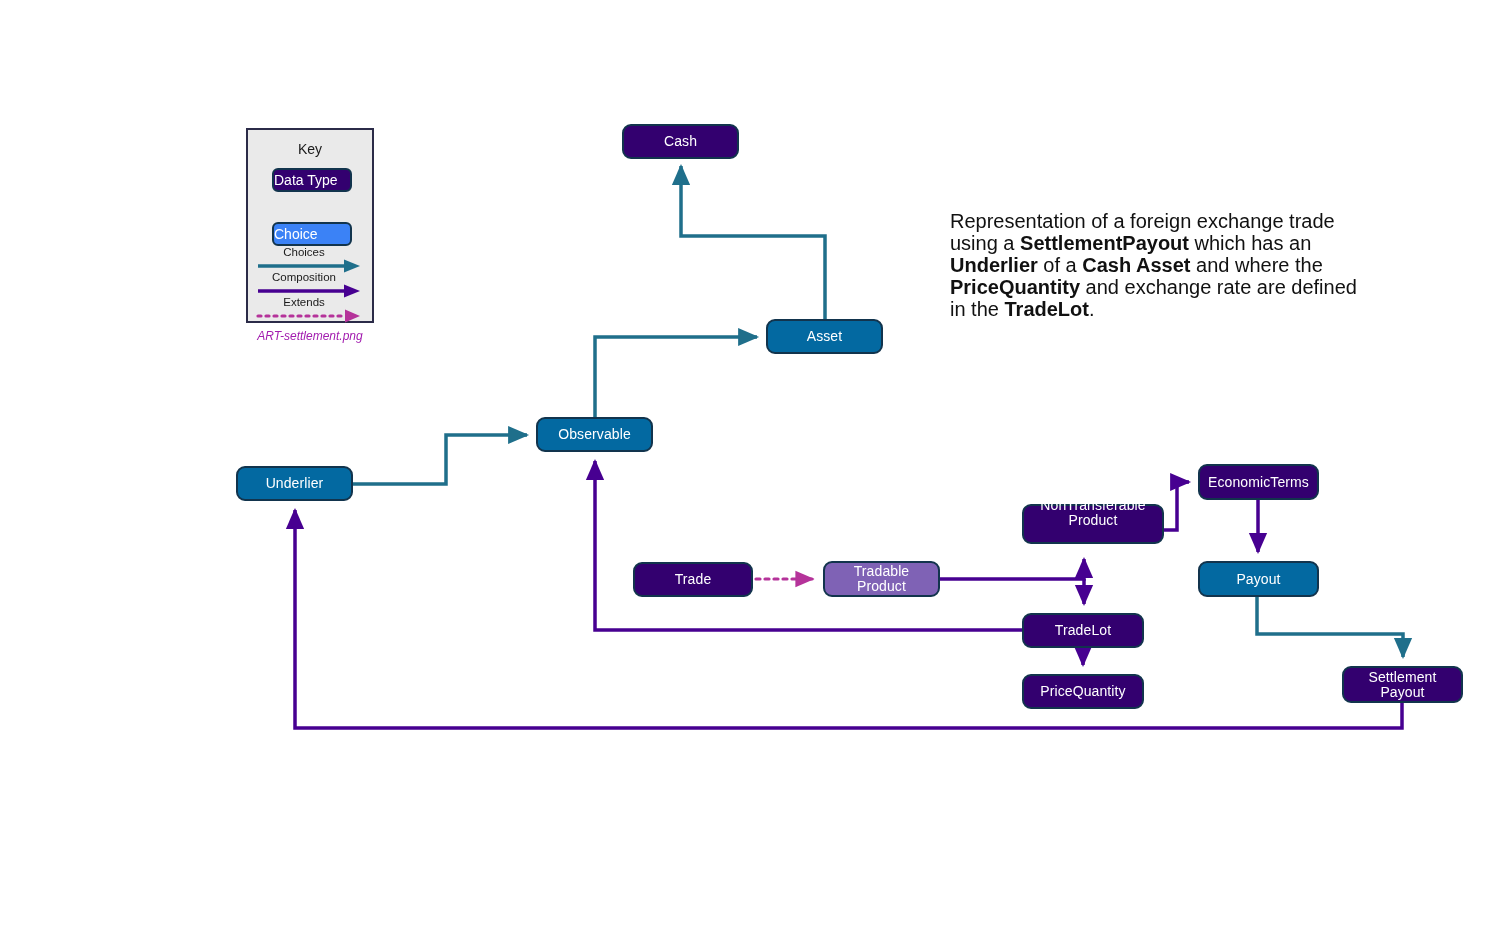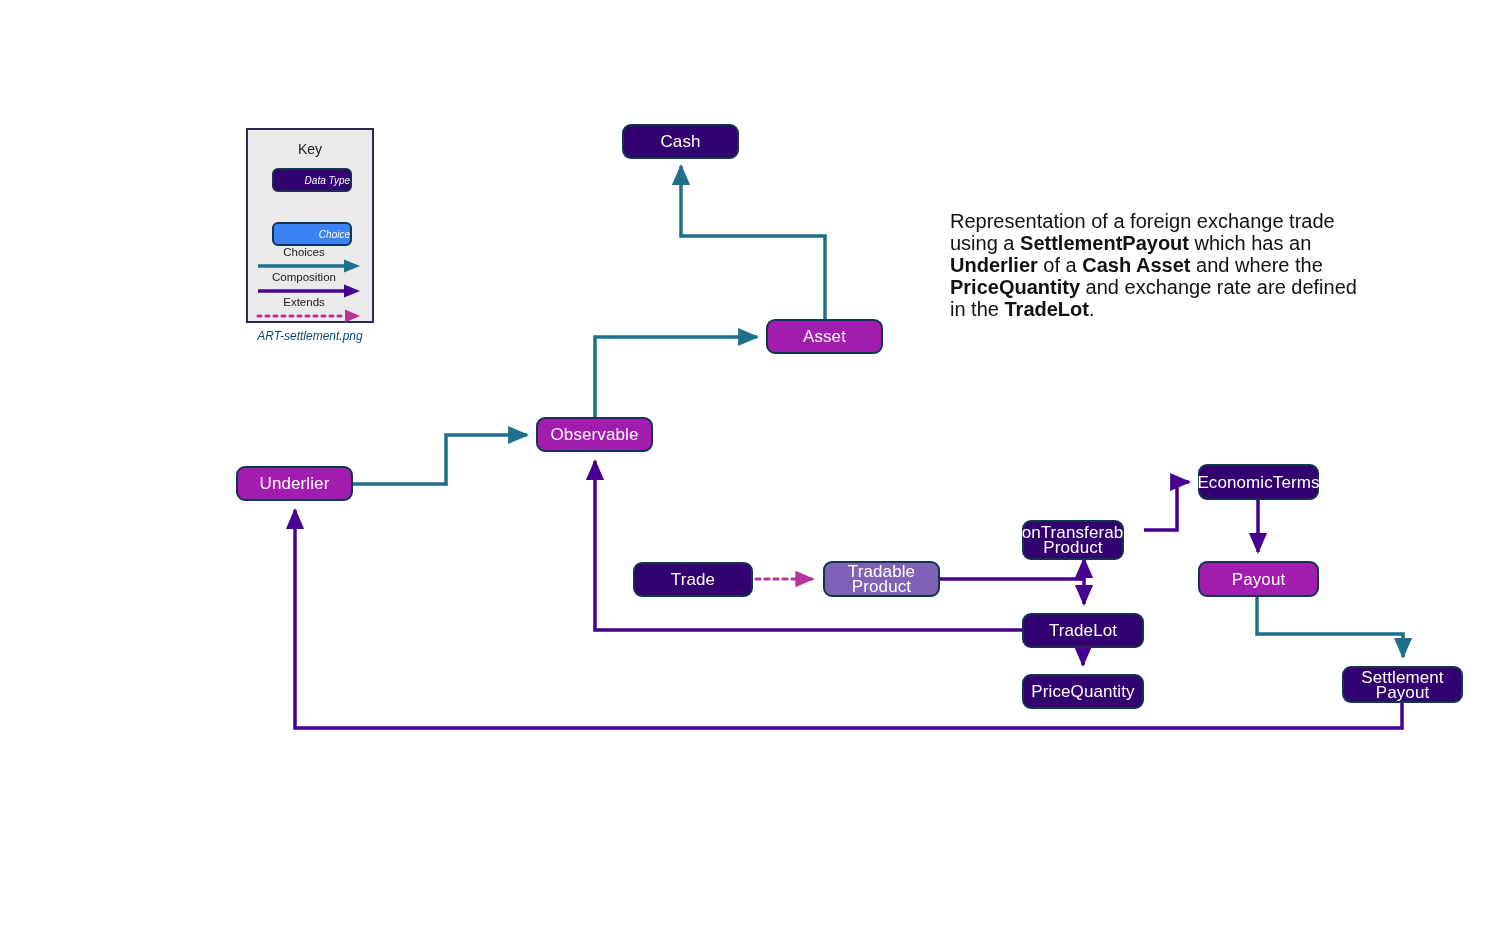--- a/index.html
+++ b/index.html
@@ -25,69 +25,69 @@
   
   .node {
     position: absolute;
     display: flex;
     align-items: center;
     justify-content: center;
     text-align: center;
     border-radius: 9px;
     border: 2px solid #12344d;
     color: #ffffff;
-    font-size: 17px;
+    font-size: 14px;
     line-height: 15px;
     letter-spacing: 0.1px;
     z-index: 5;
     padding: 14px 4px;
   }
   .node.datatype { background: #33006F; }
-  .node.choice   { background: #a21caf; text-align: right; }
+  .node.choice   { background: #0369a1; text-align: right; }
   .node.abstract { background: #7F62B5; }
 
   
   #legend {
     position: absolute;
     left: 246px; top: 128px;
     width: 128px; height: 195px;
     background: #eaeaea;
     border: 2px solid #2b2b48;
     z-index: 6;
   }
   #legend-title {
     position: absolute; left: 0; top: 11px; width: 100%;
     text-align: center; font-size: 14px; color: #1a1a1a;
   }
   .legend-chip {
     position: absolute;
     left: 24px; width: 80px; height: 24px;
     border-radius: 6px;
     border: 2px solid #12344d;
-    color: #fff; font-size: 10px;
-    display: flex; align-items: center; justify-content: flex-end; font-style: italic;
+    color: #fff; font-size: 14px;
+    display: flex; align-items: center; justify-content: flex-start;
   }
   #legend-chip-datatype { top: 38px; background: #33006F; }
   #legend-chip-choice   { top: 92px; background: #3b82f6; }
 
   .legend-row { position: absolute; left: 0; width: 128px; }
   .legend-row .lbl {
     position: absolute; left: 0; width: 112px;
     text-align: center; font-size: 11.5px; color: #1a1a1a;
     top: 0;
   }
   #legend-row-choices     { top: 116px; }
   #legend-row-composition { top: 141px; }
   #legend-row-extends     { top: 166px; }
 
   #legend-caption {
     position: absolute;
     left: 246px; top: 329px;
     width: 128px; text-align: center;
-    font-style: italic; font-size: 12px; color: #0c4a6e;
+    font-style: italic; font-size: 12px; color: #a21caf;
   }
 
   
   #description {
     position: absolute;
     left: 950px; top: 210px;
     width: 420px;
     font-size: 20px;
     line-height: 22px;
     color: #111111;
@@ -153,21 +153,21 @@
   </div>
 
   <div class="node choice" id="node-underlier" style="left:236px;top:466px;width:117px;height:35px;">
     <span>Underlier</span>
   </div>
 
   <div class="node datatype" id="node-economic-terms" style="left:1198px;top:464px;width:121px;height:36px;">
     <span>EconomicTerms</span>
   </div>
 
-  <div class="node datatype" id="node-nontransferable" style="left:1022px;top:520px;width:102px;height:40px;">
+  <div class="node datatype" id="node-nontransferable" style="left:1022px;top:504px;width:142px;height:40px;align-items:flex-end;">
     <span>NonTransferable Product</span>
   </div>
 
   <div class="node datatype" id="node-trade" style="left:633px;top:562px;width:120px;height:35px;">
     <span>Trade</span>
   </div>
 
   <div class="node abstract" id="node-tradable-product" style="left:823px;top:561px;width:117px;height:36px;">
     <span>Tradable Product</span>
   </div>

